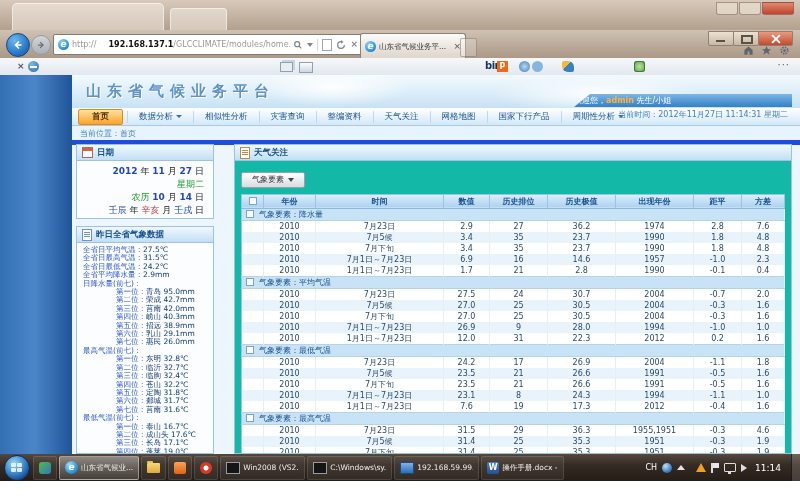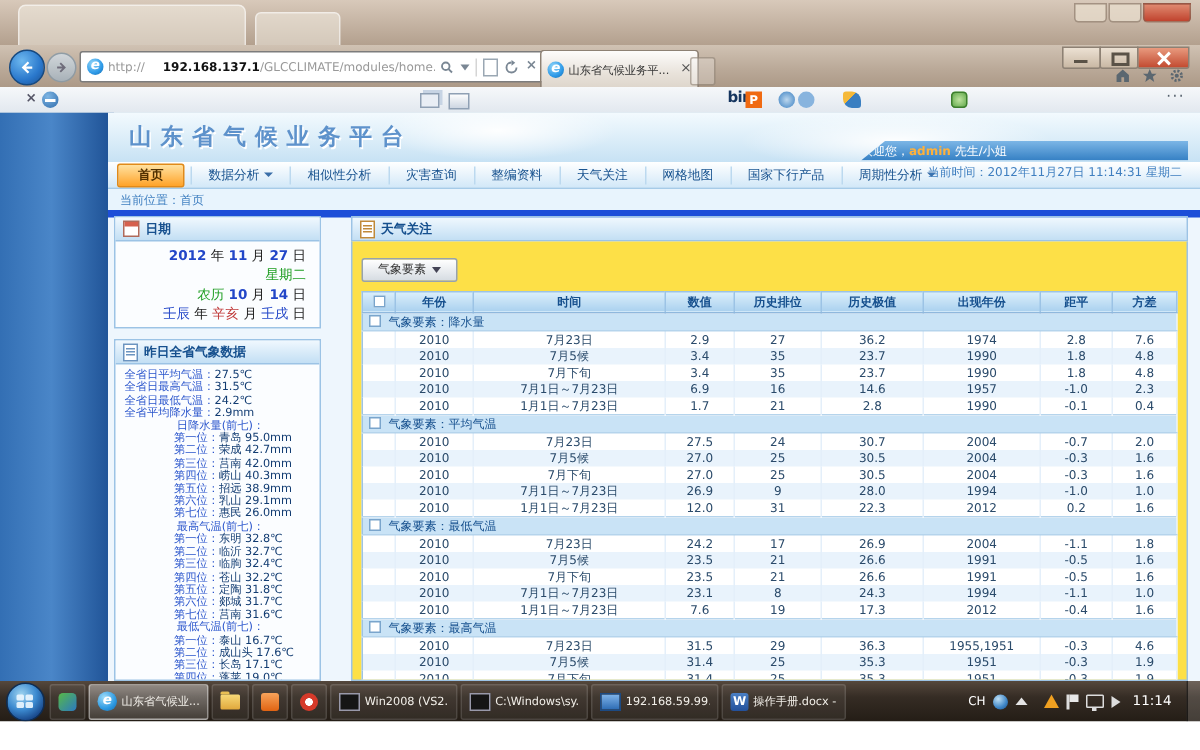--- a/index.html
+++ b/index.html
@@ -127,26 +127,26 @@
   .week{color:#1f9e23;}
   .lun{color:#1f9e23;}
   .gz{color:#2246c8;}
   .gzr{color:#c03a3a;}
   .ydata{flex:1;display:flex;flex-direction:column;overflow:hidden;}
   .data-body{flex:1;padding:3px 2px 0 6px;font-size:7.5px;line-height:8.4px;overflow:hidden;}
   .stat-line,.rank-line{display:flex;white-space:nowrap;}
   .rank-line{padding-left:33px;}
   .s-lab{color:#2a55cc;flex:none;}
   .s-val{color:#123c72;}
-  .sec-title{color:#2a55cc;text-align:center;}
+  .sec-title{color:#2a55cc;}
 
   
   .main{flex:1;display:flex;flex-direction:column;min-width:0;}
   .main-hd{border:1px solid #9cc3e5;}
-  .main-body{flex:1;border:1px solid #9cc3e5;border-top:none;background:#fde047;padding:6px 6px 0 6px;overflow:hidden;}
+  .main-body{flex:1;border:1px solid #9cc3e5;border-top:none;background:#14b8a6;padding:6px 6px 0 6px;overflow:hidden;}
   .elem-btn{height:16px;min-width:64px;background:linear-gradient(#ffffff,#d6dce2);border:1px solid #96a2ae;
     border-radius:2px;font-size:8px;color:#333;display:inline-flex;align-items:center;justify-content:center;
     gap:4px;margin-bottom:6px;font-family:inherit;}
   .bcaret{width:0;height:0;border-left:3px solid transparent;border-right:3px solid transparent;border-top:4px solid #445;}
   table.wx{width:100%;border-collapse:collapse;background:#fff;border:1px solid #9cc3e5;table-layout:fixed;}
   .wx th{height:13px;background:linear-gradient(#dceffb,#abd1ef);font-size:8px;color:#16508e;font-weight:bold;
     border-right:1px solid #9cc3e5;border-bottom:1px solid #8fb8dd;padding:0;}
   .wx td{height:11px;font-size:8px;color:#2a4a6a;text-align:center;border-right:1px solid #e4effa;
     padding:0;white-space:nowrap;overflow:hidden;}
   .wx tr.even td{background:#e9f3fc;}

